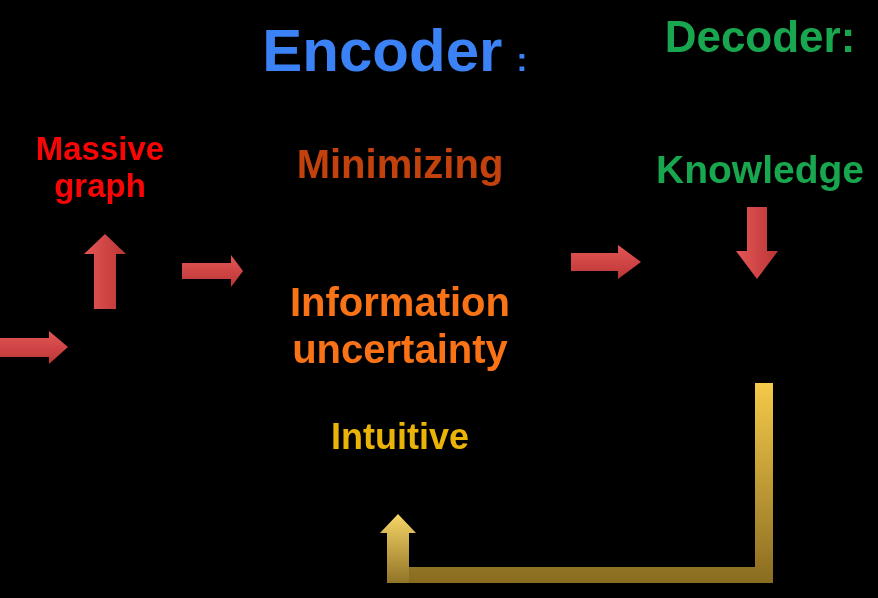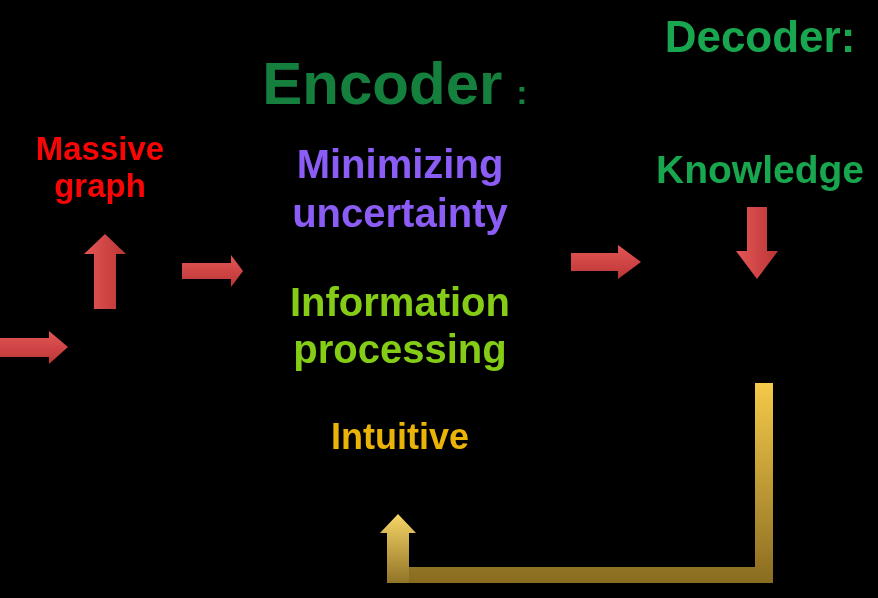--- a/index.html
+++ b/index.html
@@ -101,39 +101,38 @@
 
     <polygon points="641,262 618,245 618,253 571,253 571,271 618,271 618,279" fill="url(#redTB)"></polygon>
 
     <polygon points="757,279 736,251 747,251 747,207 767,207 767,251 778,251" fill="url(#redLR)"></polygon>
 
     <polygon points="755,383 773,383 773,583 387,583 387,567 755,567" fill="url(#goldBody)"></polygon>
 
     <polygon points="398,514 416,533 409,533 409,583 387,583 387,533 380,533" fill="url(#goldArrow)"></polygon>
   </svg>
 
-  <div class="label encoder-title" style="color: #15803d; margin-top: 33px;">
+  <div class="label encoder-title" style="color: #3b82f6;">
     <span>Encoder</span><span class="colon">:</span>
   </div>
 
   <div class="label decoder-title" style="color: rgb(24, 166, 78);">Decoder:</div>
 
   <div class="label massive-graph" style="color: rgb(250, 5, 5);">
     <div>Massive</div>
     <div>graph</div>
   </div>
 
-  <div class="label minimizing" style="color: #8b5cf6;">
+  <div class="label minimizing" style="color: #c2410c;">
     <div>Minimizing</div>
-    <div>uncertainty</div>
   </div>
 
-  <div class="label information" style="color: #84cc16;">
+  <div class="label information" style="color: #f97316;">
     <div>Information</div>
-    <div>processing</div>
+    <div>uncertainty</div>
   </div>
 
   <div class="label intuitive" style="color: #eab308;">
     <div>Intuitive</div>
   </div>
 
   <div class="label knowledge" style="color: rgb(24, 166, 78);">Knowledge</div>
 
 </div>
 

